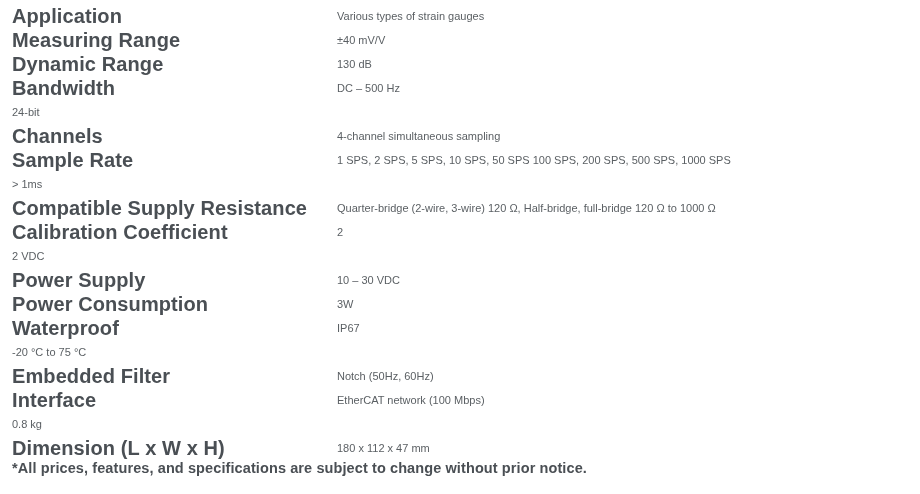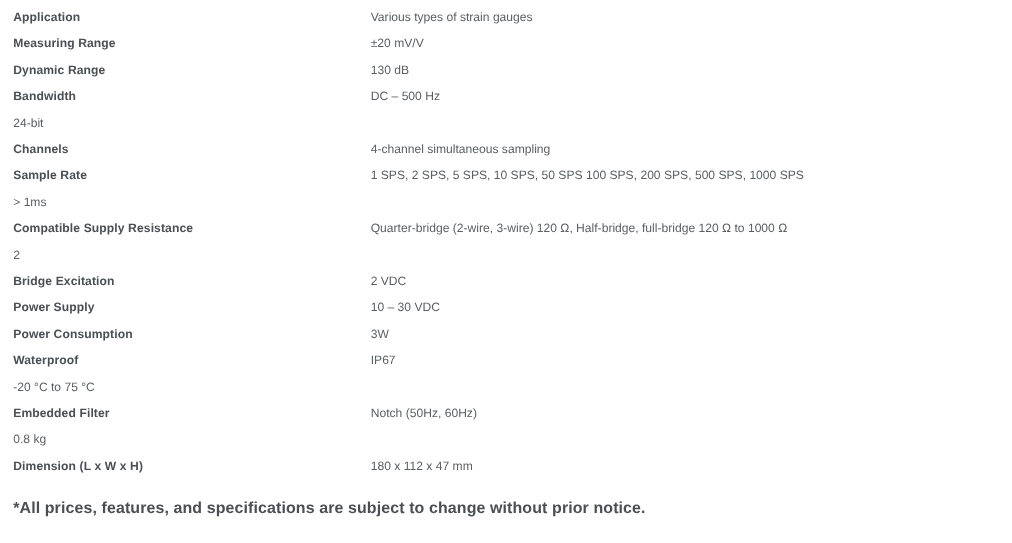--- a/index.html
+++ b/index.html
@@ -20,51 +20,51 @@
     display: block;
   }
   .spec-row {
     display: flex;
     align-items: center;
     height: 24px;
     white-space: nowrap;
   }
   .spec-label {
     flex: 0 0 325px;
-    font-size: 11px;
+    font-size: 20px;
     font-weight: 700;
     color: #4a4f54;
     letter-spacing: 0.1px;
   }
   .spec-value {
     font-size: 11px;
     font-weight: 400;
     color: #5a5f63;
   }
   .footnote {
-    margin-top: 18px;
+    margin-top: 0;
     font-size: 14.5px;
     font-weight: 700;
     color: #4a4f54;
     letter-spacing: 0.1px;
   }
 </style>
 </head>
 <body>
 
 <div class="page">
   <div class="spec-table">
 
     <div class="spec-row">
       <div class="spec-label">Application</div>
       <div class="spec-value">Various types of strain gauges</div>
     </div>
     <div class="spec-row">
       <div class="spec-label">Measuring Range</div>
-      <div class="spec-value">±20 mV/V</div>
+      <div class="spec-value">±40 mV/V</div>
     </div>
     <div class="spec-row">
       <div class="spec-label">Dynamic Range</div>
       <div class="spec-value">130 dB</div>
     </div>
     <div class="spec-row">
       <div class="spec-label">Bandwidth</div>
       <div class="spec-value">DC – 500 Hz</div>
     </div>
     <div class="spec-row">
@@ -79,24 +79,24 @@
       <div class="spec-value">1 SPS, 2 SPS, 5 SPS, 10 SPS, 50 SPS 100 SPS, 200 SPS, 500 SPS, 1000 SPS</div>
     </div>
     <div class="spec-row">
       <div class="spec-value">&gt; 1ms</div>
     </div>
     <div class="spec-row">
       <div class="spec-label">Compatible Supply Resistance</div>
       <div class="spec-value">Quarter-bridge (2-wire, 3-wire) 120 Ω, Half-bridge, full-bridge 120 Ω to 1000 Ω</div>
     </div>
     <div class="spec-row">
+      <div class="spec-label">Calibration Coefficient</div>
       <div class="spec-value">2</div>
     </div>
     <div class="spec-row">
-      <div class="spec-label">Bridge Excitation</div>
       <div class="spec-value">2 VDC</div>
     </div>
     <div class="spec-row">
       <div class="spec-label">Power Supply</div>
       <div class="spec-value">10 – 30 VDC</div>
     </div>
     <div class="spec-row">
       <div class="spec-label">Power Consumption</div>
       <div class="spec-value">3W</div>
     </div>
@@ -105,20 +105,24 @@
       <div class="spec-value">IP67</div>
     </div>
     <div class="spec-row">
       <div class="spec-value">-20 °C to 75 °C</div>
     </div>
     <div class="spec-row">
       <div class="spec-label">Embedded Filter</div>
       <div class="spec-value">Notch (50Hz, 60Hz)</div>
     </div>
     <div class="spec-row">
+      <div class="spec-label">Interface</div>
+      <div class="spec-value">EtherCAT network (100 Mbps)</div>
+    </div>
+    <div class="spec-row">
       <div class="spec-value">0.8 kg</div>
     </div>
     <div class="spec-row">
       <div class="spec-label">Dimension (L x W x H)</div>
       <div class="spec-value">180 x 112 x 47 mm</div>
     </div>
 
   </div>
 
   <div class="footnote">*All prices, features, and specifications are subject to change without prior notice.</div>

